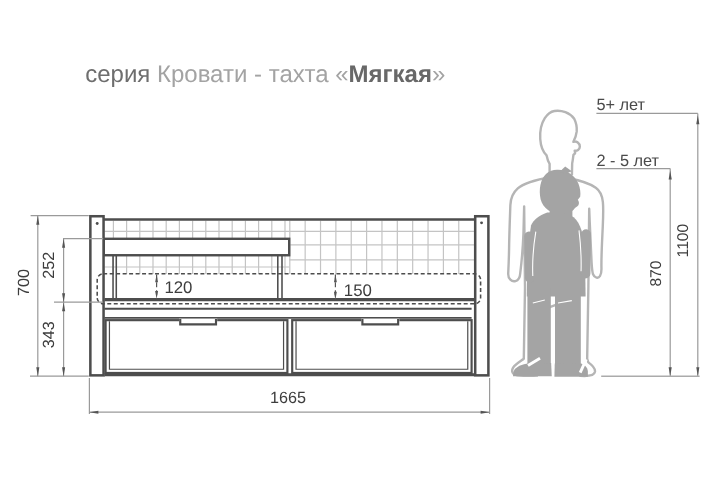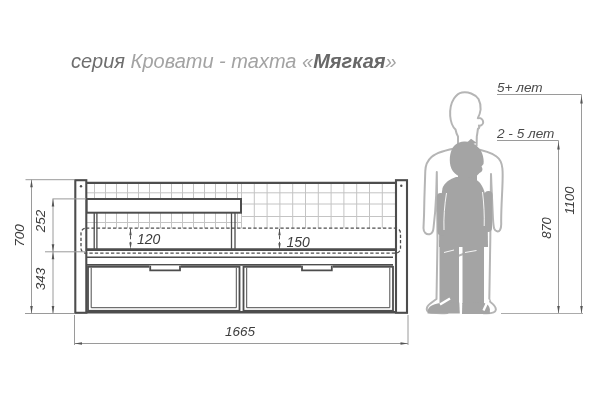--- a/index.html
+++ b/index.html
@@ -1,16 +1,16 @@
 <!DOCTYPE html>
 <html><head>
 <meta charset="utf-8">
 <style>
   html,body{margin:0;padding:0;background:#fff;}
-  .page{width:600px;height:345px;position:relative;font-family:"Liberation Sans",sans-serif;font-style:italic;}
+  .page{width:600px;height:345px;position:relative;font-family:"Liberation Sans",sans-serif;}
   svg{position:absolute;top:0;left:0;}
   text{font-family:"Liberation Sans",sans-serif;}
 </style>
 </head>
 <body>
 <div class="page">
 <svg width="600" height="400" viewBox="0 0 600 400">
 
   <rect x="0" y="0" width="600" height="400" fill="#ffffff"></rect>
 

